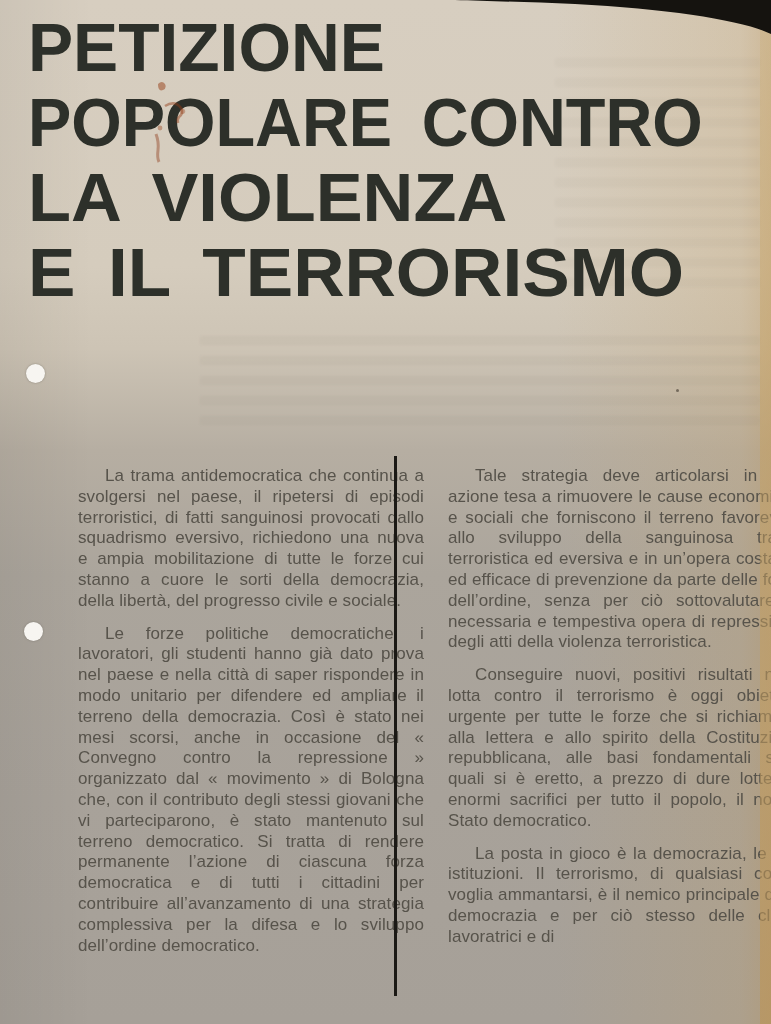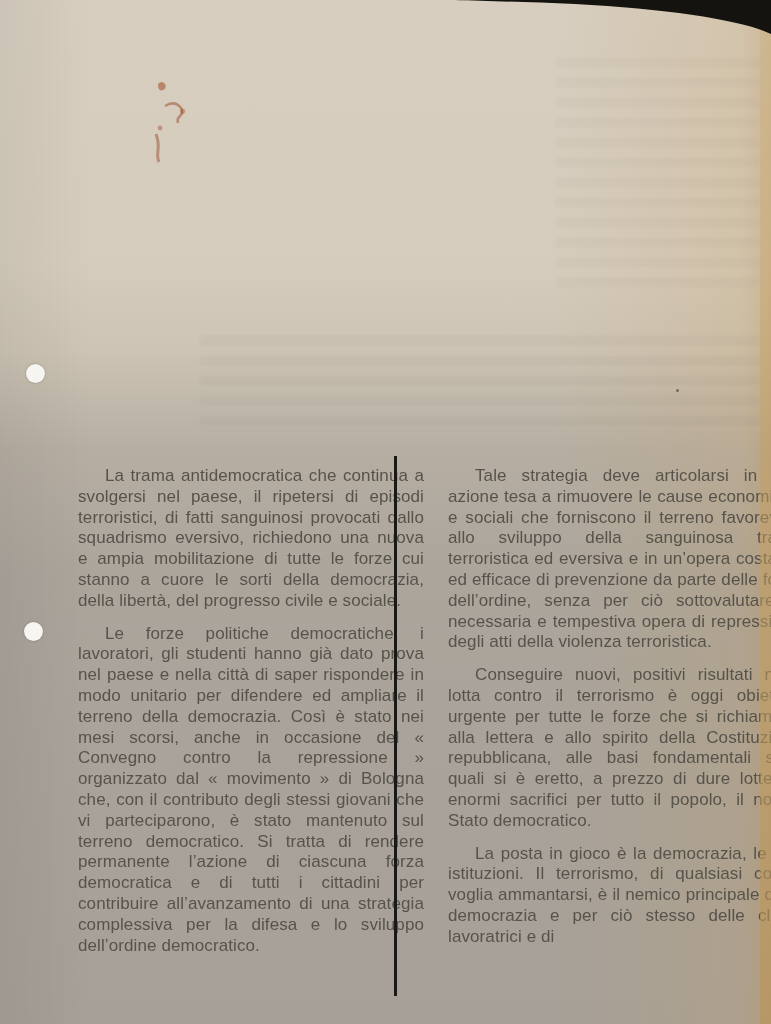--- a/index.html
+++ b/index.html
@@ -43,20 +43,26 @@
      background:#4a4036;opacity:0.65;}
 </style>
 </head>
 <body>
 
 <div class="page">
 
   <div class="ghost ghost-1"></div>
   <div class="ghost ghost-2"></div>
 
+  <div class="title">
+    <div class="tline t1">PETIZIONE</div>
+    <div class="tline t2">POPOLARE CONTRO</div>
+    <div class="tline t3">LA VIOLENZA</div>
+    <div class="tline t4">E IL TERRORISMO</div>
+  </div>
 
   <svg class="stain" width="70" height="100" viewBox="0 0 70 100">
     <path d="M18 8 q4 -4 7 0 q2 4 -2 6 q-5 2 -5 -6 Z" fill="rgba(150,62,22,0.50)"></path>
     <path d="M25 30 q10 -6 16 2 q3 5 -2 9 q-2 2 -1 6" fill="none" stroke="rgba(146,58,20,0.45)" stroke-width="2.6"></path>
     <path d="M40 34 q3 -3 5 0 q1 3 -2 4 q-3 1 -3 -4 Z" fill="rgba(150,62,22,0.35)"></path>
     <path d="M16 58 q3 8 2 16 q-1 8 1 12" fill="none" stroke="rgba(140,54,22,0.42)" stroke-width="3"></path>
     <circle cx="20" cy="52" r="2.4" fill="rgba(150,62,22,0.4)"></circle>
   </svg>
 
   <div class="col col-left">

